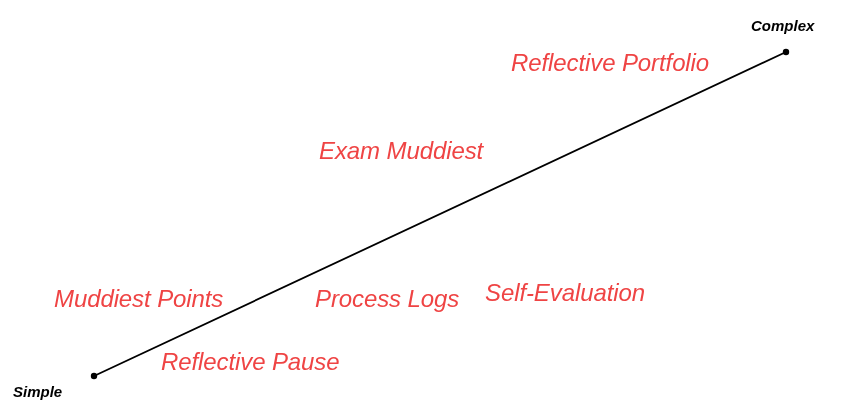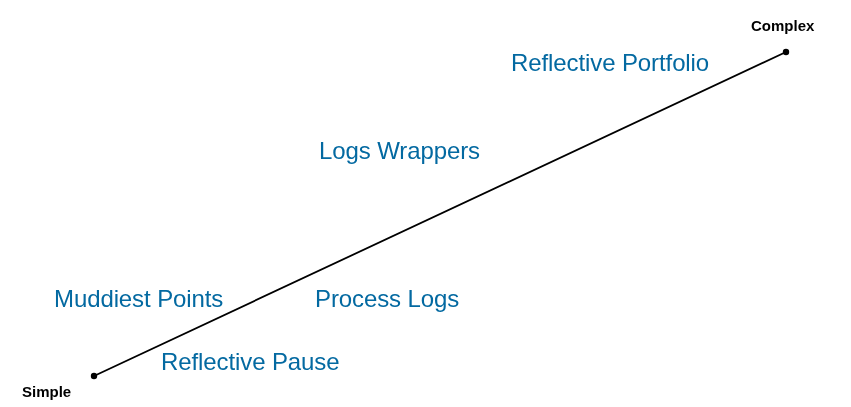--- a/index.html
+++ b/index.html
@@ -12,36 +12,37 @@
     font-family: "Liberation Sans", sans-serif;
     color: #000000;
     -webkit-font-smoothing: antialiased;
   }
   #canvas {
     position: relative;
     width: 851px;
     height: 406px;
     background: #ffffff;
     overflow: hidden;
+    font-style: italic;
   }
   #continuum-svg {
     position: absolute;
     left: 0;
     top: 0;
     width: 851px;
     height: 407px;
     pointer-events: none;
   }
   .label {
     position: absolute;
     font-family: "Liberation Sans", sans-serif;
     font-size: 24px;
     line-height: 30px;
     font-weight: 400;
-    color: #0369a1;
+    color: #ef4444;
     white-space: pre;
     letter-spacing: -0.1px;
   }
   .anchor-label {
     position: absolute;
     font-family: "Liberation Sans", sans-serif;
     font-size: 15px;
     line-height: 18px;
     font-weight: 700;
     color: #000000;
@@ -50,44 +51,45 @@
   
   #label-reflective-portfolio { left: 511px; top: 48px; }
   #label-exam-wrappers        { left: 319px; top: 136px; }
   #label-pre-post             { left: 631px; top: 136px; }
   #label-task-analysis        { left: 173px; top: 218px; }
   #label-mid-semester         { left: 485px; top: 218px; }
   #label-muddiest-points      { left: 54px;  top: 284px; }
   #label-process-logs         { left: 315px; top: 284px; }
   #label-reflective-pause     { left: 161px; top: 347px; }
   #anchor-complex             { left: 751px; top: 17px; }
-  #anchor-simple              { left: 22px;  top: 383px; }
+  #anchor-simple              { left: 13px;  top: 383px; }
 </style>
 </head>
 <body>
 
 <div id="canvas" style="background: rgb(255, 255, 255);">
 
   <svg id="continuum-svg" viewBox="0 0 851 407" width="851" height="407" xmlns="http://www.w3.org/2000/svg">
     <line x1="94" y1="376" x2="786" y2="52" stroke="#000000" stroke-width="1.8" stroke-linecap="round"></line>
     <circle cx="94" cy="376" r="3.2" fill="#000000"></circle>
     <circle cx="786" cy="52" r="3.2" fill="#000000"></circle>
   </svg>
 
   <div class="anchor-label" id="anchor-complex">Complex</div>
 
   <div class="anchor-label" id="anchor-simple">Simple</div>
 
   <div class="label" id="label-reflective-portfolio">Reflective Portfolio</div>
 
-  <div class="label" id="label-exam-wrappers">Logs Wrappers</div>
+  <div class="label" id="label-exam-wrappers">Exam Muddiest</div>
 
 
 
   <div class="label" id="label-mid-semester">
+    <div>Self-Evaluation</div>
   </div>
 
   <div class="label" id="label-muddiest-points">Muddiest Points</div>
 
   <div class="label" id="label-process-logs">Process Logs</div>
 
   <div class="label" id="label-reflective-pause">Reflective Pause</div>
 
 </div>
 

